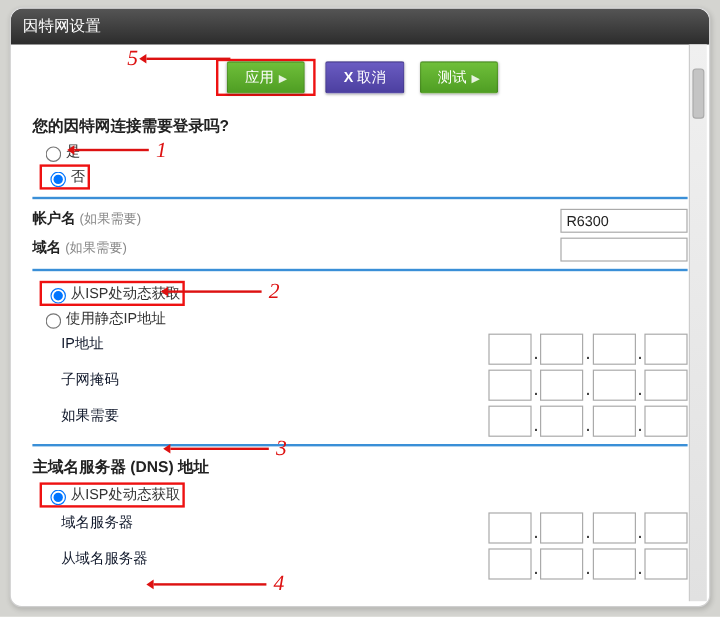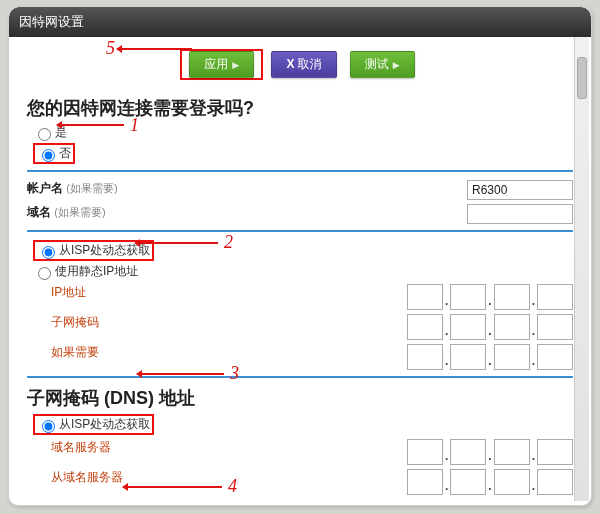--- a/index.html
+++ b/index.html
@@ -72,21 +72,21 @@
   .btn .arrow { font-size: 9px; margin-left: 4px; opacity: 0.85; }
   .btn .x { margin-right: 3px; font-weight: bold; }
   .box-red { border: 2px solid #e11; padding: 0 2px; display: inline-block; }
   .content {
     padding: 0 18px 4px 18px;
   }
   .section-title {
     font-weight: bold;
     color: #222;
     margin: 6px 0 4px 0;
-    font-size: 18px;
+    font-size: 13px;
   }
   .radio-row { margin: 2px 0 2px 6px; color: #333; }
   .radio-row input { margin-right: 4px; vertical-align: middle; }
   .hr {
     border: none;
     border-top: 2px solid #3a8fd7;
     margin: 6px 0 8px 0;
   }
   .field-row {
     display: flex;
@@ -113,21 +113,21 @@
     align-items: center;
     margin-left: auto;
   }
   .ip-box {
     width: 30px;
     height: 22px;
     border: 1px solid #aaa;
     background: #fff;
   }
   .ip-dot { margin: 0 2px; color: #444; font-weight: bold; position: relative; top: 4px; }
-  .spacer-row .field-label { flex: 0 0 125px; padding-left: 24px; color:#c2410c; }
+  .spacer-row .field-label { flex: 0 0 125px; padding-left: 24px; color:#0f172a; }
 
   
   .anno-num {
     position: absolute;
     color: #d11;
     font-family: "Times New Roman", serif;
     font-size: 18px;
     font-style: italic;
     z-index: 5;
   }
@@ -241,21 +241,21 @@
             <span class="ip-dot">.</span>
             <input class="ip-box" style="">
             <span class="ip-dot">.</span>
             <input class="ip-box" style="">
             <span class="ip-dot">.</span>
             <input class="ip-box" style="">
         </div>
       </div>
       <hr class="hr">
 
-      <div class="section-title">子网掩码 (DNS) 地址</div>
+      <div class="section-title">主域名服务器 (DNS) 地址</div>
       <div class="radio-row">
         <span class="box-red">
         <input type="radio" name="dns" checked="" style=""><span>从ISP处动态获取</span>
         </span>
       </div>
       <div class="field-row spacer-row">
         <div class="field-label">域名服务器</div>
         <div class="ip-group">
           <input class="ip-box" style="">
             <span class="ip-dot">.</span>

